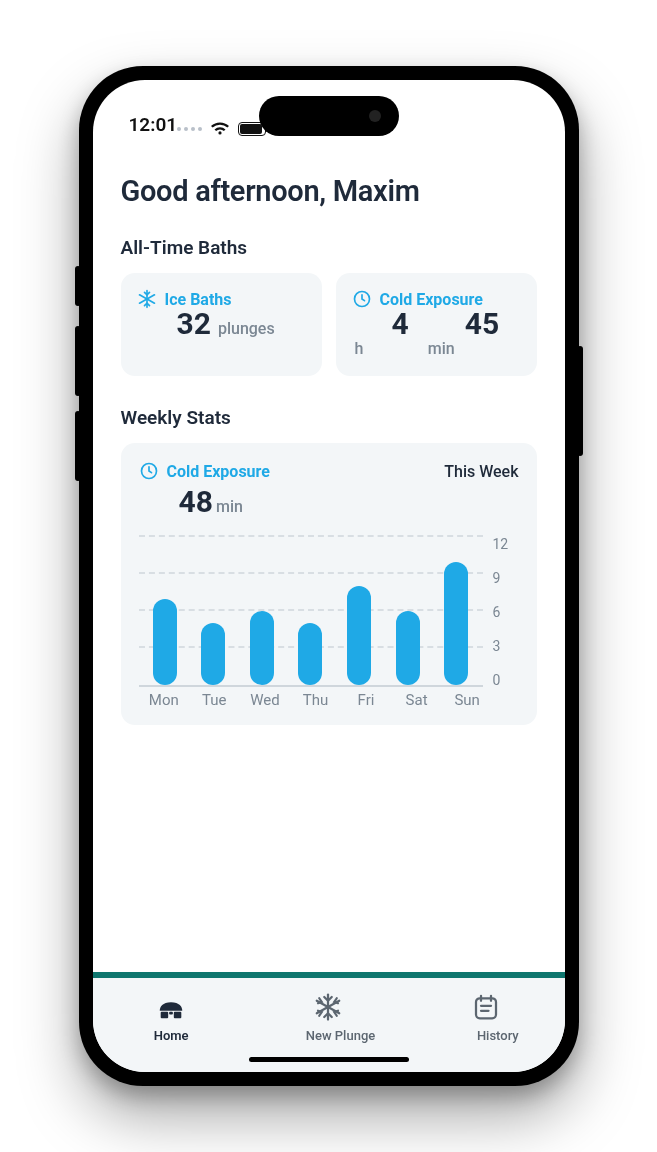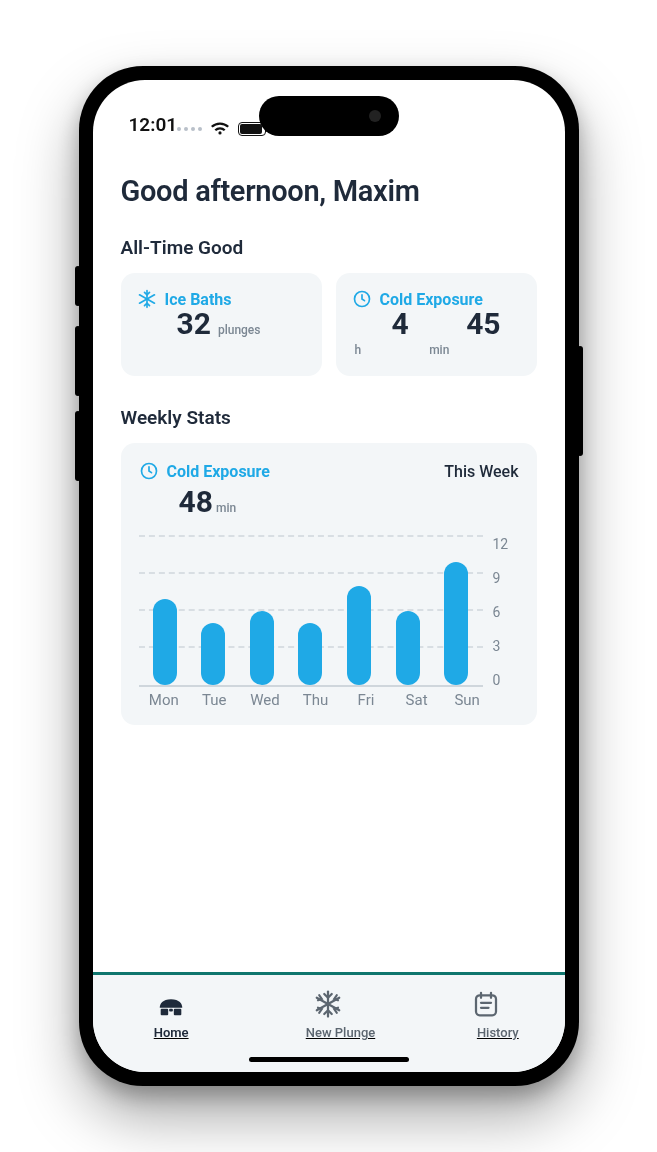--- a/index.html
+++ b/index.html
@@ -56,42 +56,42 @@
   .content { flex:1; padding: 18px 28px 0 28px; overflow:hidden; }
   .greeting { font-size:29px; font-weight:600; color:#1f2a3a; margin-top:14px; margin-bottom:28px; letter-spacing:-0.3px;}
   .section-title { font-size:19px; font-weight:600; color:#1f2a3a; margin-bottom:14px; }
   .cards-row { display:flex; gap:14px; margin-bottom:30px; }
   .card {
     flex:1; background:#f3f6f8; border-radius:14px; padding:16px 16px 18px 16px;
   }
   .card-head { display:flex; align-items:center; gap:8px; color:#1fa9e6; font-weight:700; font-size:16px; margin-bottom:0;}
   .card-head svg { width:20px; height:20px; }
   .big { font-size:30px; font-weight:700; color:#1f2a3a; line-height:1; display:inline-block;margin-left:40px;}
-  .unit { font-size:12px; color:#7b8793; margin-left:3px; font-weight:500;}
+  .unit { font-size:16px; color:#7b8793; margin-left:3px; font-weight:500;}
   .val-row { display:flex; align-items:center; gap:10px; }
   
   .weekly-card { background:#f3f6f8; border-radius:14px; padding:18px 18px 16px 18px; }
   .weekly-top { display:flex; justify-content:space-between; align-items:center; margin-bottom:6px;}
   .thisweek { font-size:16px; color:#1f2a3a; font-weight:500; }
   .weekly-val { margin-bottom:20px; }
   
   .chart-wrap { display:flex; gap:10px; }
   .chart { flex:1; position:relative; height:150px; border-bottom:2px solid #cfd6dc;}
   .gridlines { position:absolute; inset:0; }
   .gridline { position:absolute; left:0; right:0; border-top:2px dashed #d8dee3; }
   .bars { position:absolute; left:0; right:0; bottom:0; top:0; display:flex; justify-content:space-around; align-items:flex-end; padding:0 2px;}
   .bar { width:24px; background:#1fa9e6; border-radius:12px 12px 12px 12px; }
   .yaxis { width:26px; display:flex; flex-direction:column; justify-content:space-between; font-size:14px; color:#7b8793; text-align:left; height:150px; padding-bottom:0;}
   .yaxis span { line-height:1; }
   .xlabels { display:flex; justify-content:space-around; font-size:15px; color:#7b8793; margin-top:4px; padding-right:26px;}
   .xlabels span { width:40px; text-align:center; }
   
   .tabbar {
     height:100px; background:#f3f6f8; display:flex; justify-content:space-around; align-items:flex-start;
-    padding-top:14px; border-top:3px solid #0f766e;text-decoration:underline;
+    padding-top:14px; border-top:6px solid #0f766e;
   }
   .tab { display:flex; flex-direction:column; align-items:center; gap:6px; width:120px;}
   .tab svg { width:30px; height:30px; }
   .tab-label { font-size:13px; font-weight:600; color:#1f2a3a; }
   .tab.inactive .tab-label { color:#5c6670; font-weight:500;margin-left:24px;}
   .home-ind { position:absolute; bottom:10px; left:50%; transform:translateX(-50%); width:160px;height:5px;background:#000;border-radius:3px;}
 </style>
 </head>
 <body>
 
@@ -118,21 +118,21 @@
           </svg>
         <div class="battery">
             <div class="battery-fill"></div>
           </div>
       </div>
     </div>
 
     <div class="content">
       <h1 class="greeting">Good afternoon, Maxim</h1>
 
-      <div class="section-title">All-Time Good</div>
+      <div class="section-title">All-Time Baths</div>
       <div class="cards-row">
 
         <div class="card">
           <div class="card-head">
             <svg viewBox="0 0 24 24" fill="none" stroke="#1fa9e6" stroke-width="2" stroke-linecap="round">
                 <line x1="12" y1="2" x2="12" y2="22"></line>
                 <line x1="3" y1="7" x2="21" y2="17"></line>
                 <line x1="3" y1="17" x2="21" y2="7"></line>
                 <polyline points="9 4 12 7 15 4"></polyline>
                 <polyline points="9 20 12 17 15 20"></polyline>

